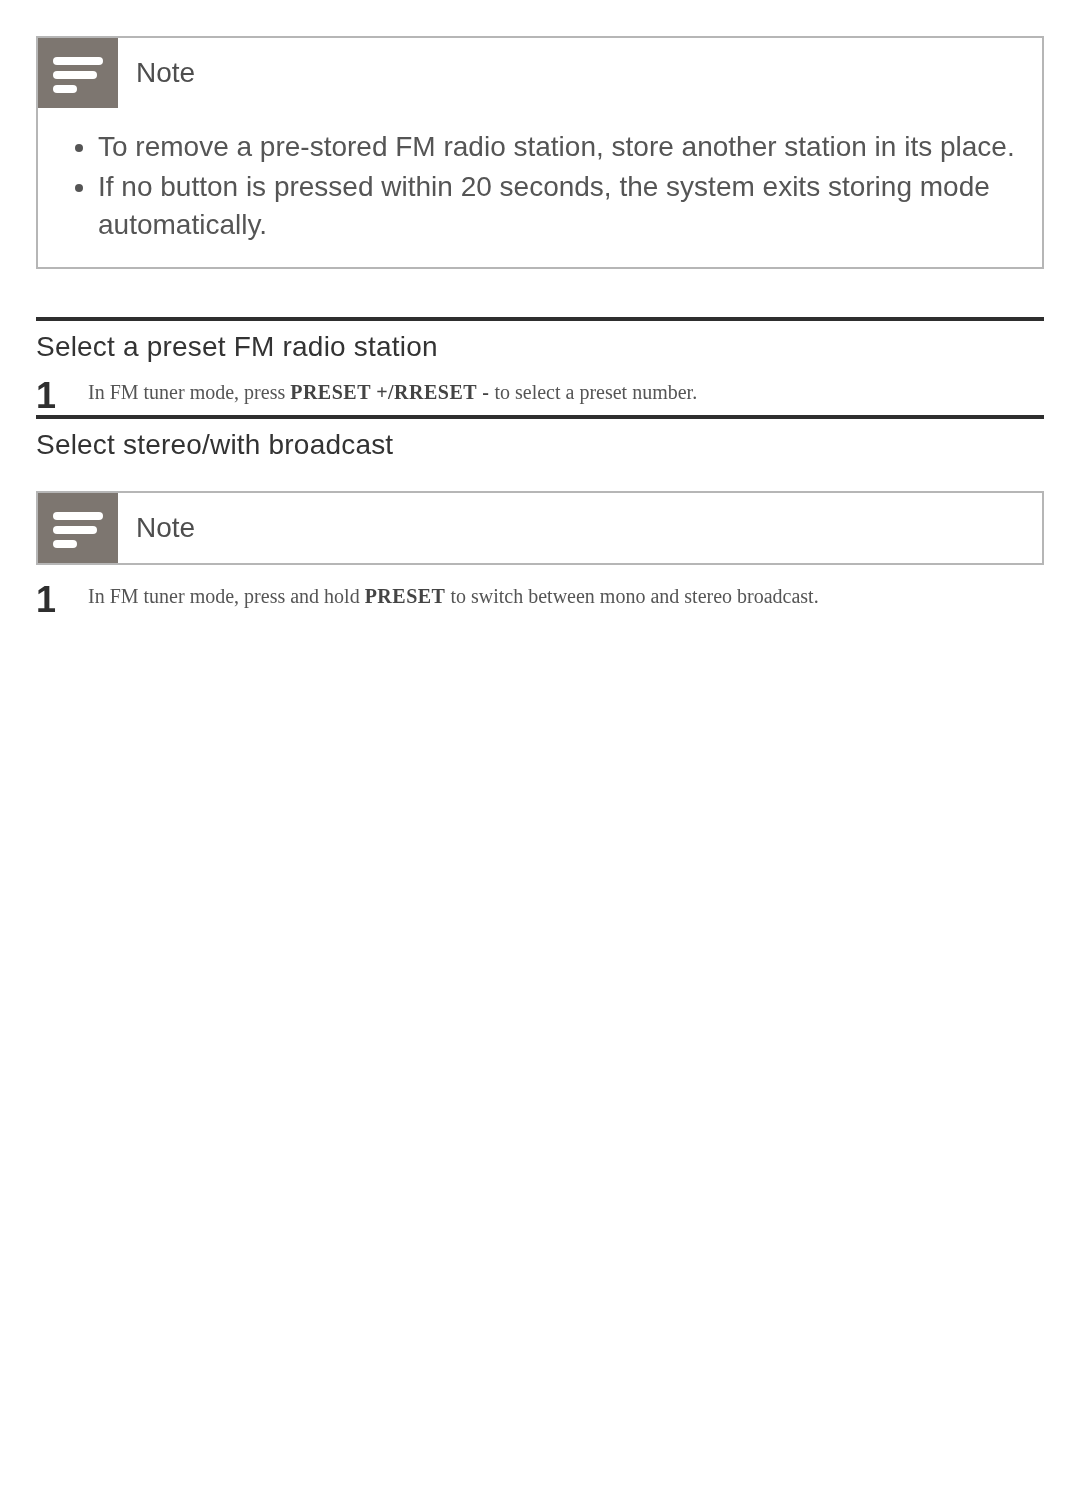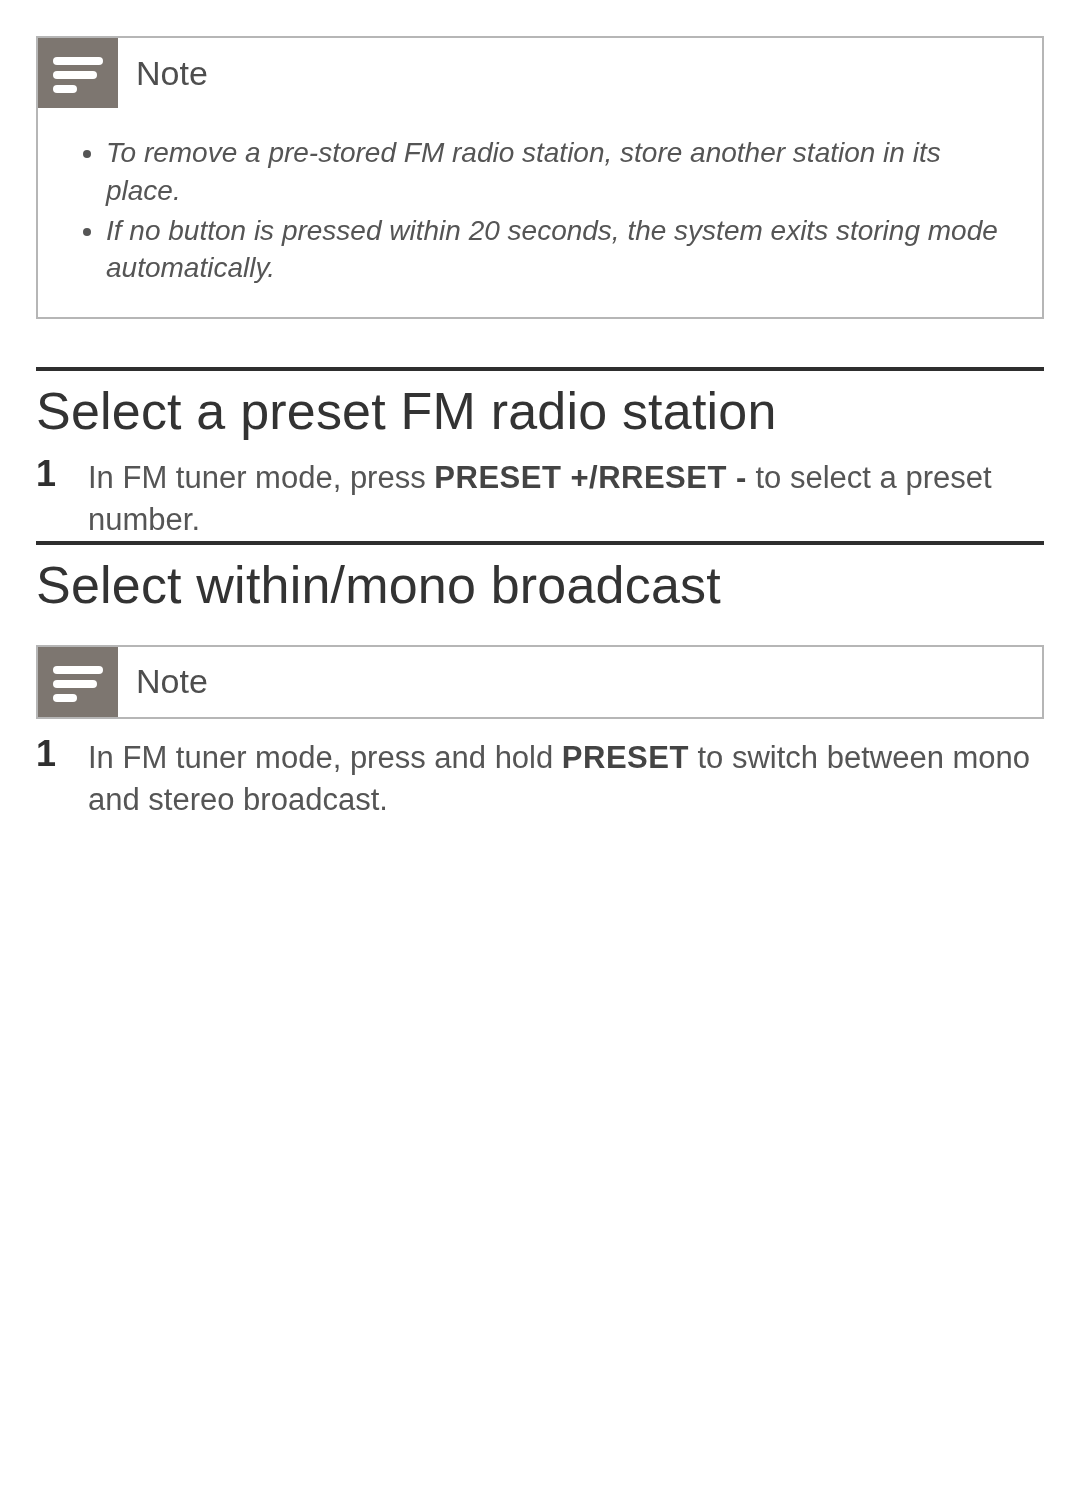--- a/index.html
+++ b/index.html
@@ -31,33 +31,32 @@
   .note-icon-wrap {
     width: 80px;
     height: 70px;
     background: #7d7670;
     display: flex;
     align-items: center;
     justify-content: center;
     flex-shrink: 0;
   }
   .note-label {
-    font-size: 34px;
+    font-size: 28px;
     color: #4e4e4e;
     margin-left: 18px;
     font-weight: 400;
   }
   .note-body {
     padding: 18px 26px 22px 26px;
   }
   .note-body ul {
-    margin: 8px;
+    margin: 0;
     padding: 0 0 0 34px;
     list-style: disc;
-    font-style: italic;
   }
   .note-body li {
     font-size: 28px;
     line-height: 1.35;
     color: #555;
     margin: 2px 0;
   }
 
   
   .note-icon-svg { display:block; }
@@ -65,21 +64,21 @@
   
   .section {
     margin-top: 0;
   }
   .section-rule {
     border: none;
     border-top: 4px solid #2e2e2e;
     margin: 0 0 10px 0;
   }
   .section-title {
-    font-size: 52px;
+    font-size: 28px;
     font-weight: 300;
     color: #333;
     margin: 0 0 14px 0;
     letter-spacing: 0.2px;
   }
 
   
   .step {
     display: flex;
     align-items: flex-start;
@@ -87,24 +86,25 @@
   }
   .step-num {
     font-size: 36px;
     font-weight: 600;
     color: #2f2f2f;
     width: 52px;
     flex-shrink: 0;
     line-height: 1.05;
   }
   .step-text {
-    font-size: 31px;
+    font-size: 20px;
     line-height: 1.35;
     color: #555;
     padding-top: 2px;
+    font-family: Liberation Serif, serif;
   }
   .step-text b, .step-text strong {
     font-weight: 600;
     color: #444;
     letter-spacing: 0.5px;
   }
 
   
   .section + .note-box { margin-top: 30px; margin-bottom: 16px; }
 
@@ -140,21 +140,21 @@
   <div class="step">
     <div class="step-num">1</div>
     <div class="step-text">
       <span>In FM tuner mode, press </span><strong>PRESET +/RRESET -</strong><span> to select a preset number.</span>
     </div>
   </div>
 </div>
 
 <div class="section">
   <hr class="section-rule">
-  <h2 class="section-title">Select within/mono broadcast</h2>
+  <h2 class="section-title">Select stereo/with broadcast</h2>
 </div>
 
 <div class="note-box">
   <div class="note-header">
     <div class="note-icon-wrap">
       <svg class="note-icon-svg" width="54" height="40" viewBox="0 0 54 40">
         <rect x="2" y="4" width="50" height="8" rx="4" fill="#ffffff"></rect>
         <rect x="2" y="18" width="44" height="8" rx="4" fill="#ffffff"></rect>
         <rect x="2" y="32" width="24" height="8" rx="4" fill="#ffffff"></rect>
       </svg>

